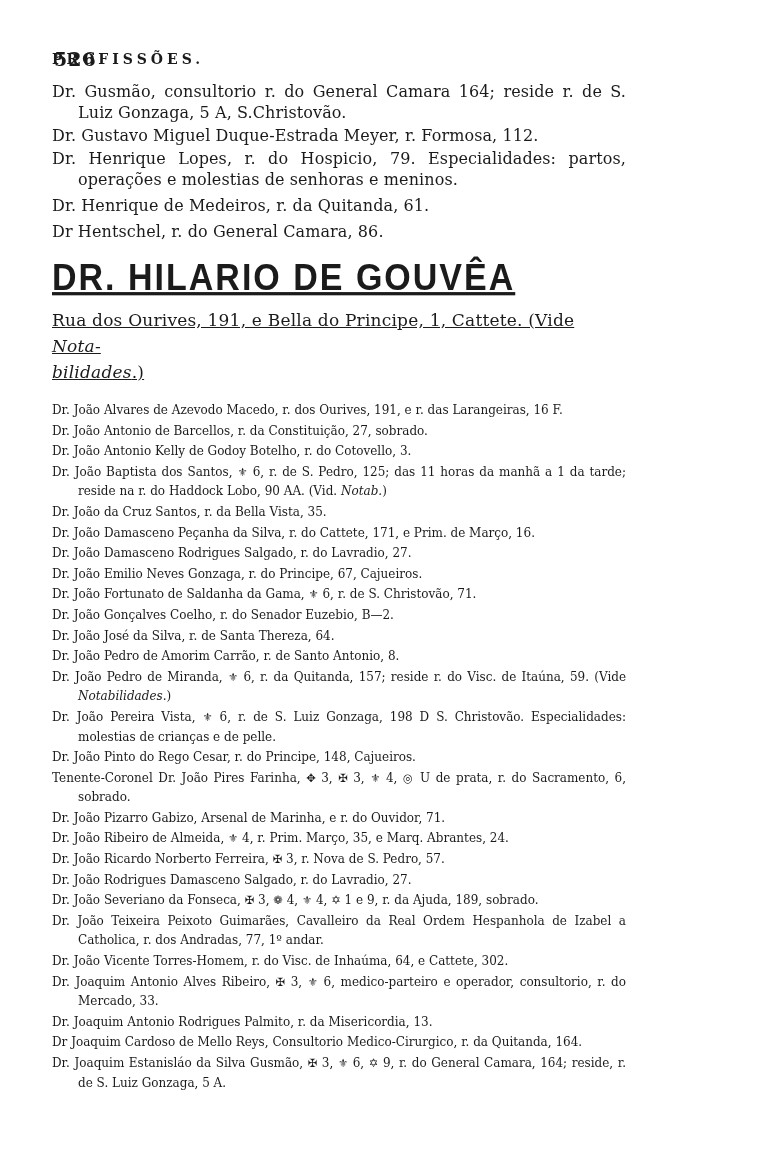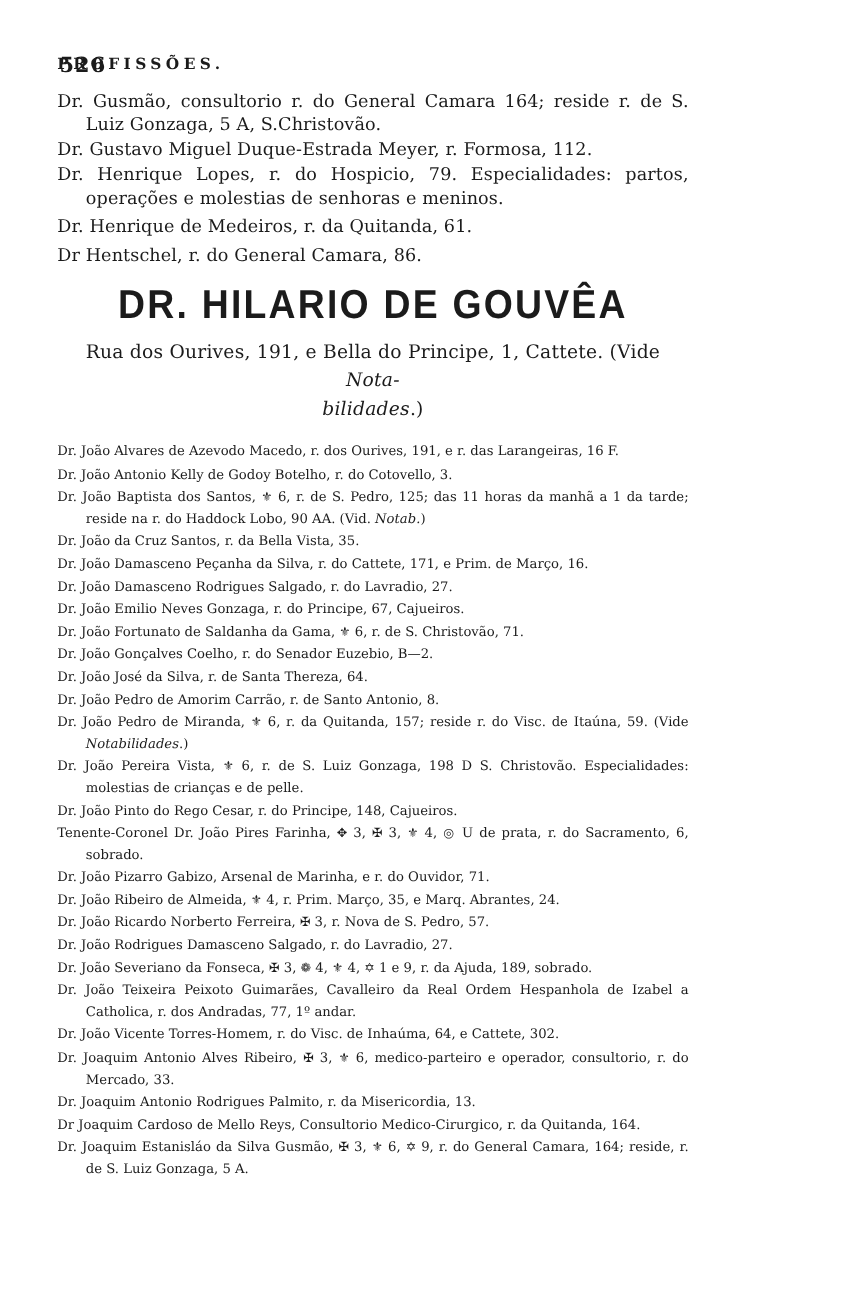--- a/index.html
+++ b/index.html
@@ -38,21 +38,22 @@
     text-indent:-26px;
     font-size:16px;
     line-height:21px;
     margin-bottom:2px;
   }
   .top-entries .entry{letter-spacing:0.1px;}
   .top-entries .entry.sp{margin-top:5px;}
   .feature{
     margin-top:16px;
     margin-bottom:16px;
-    text-align:center;
+    text-align:left;
+    text-decoration:underline;
   }
   .feature-title{
     margin:0 0 10px 0;
     font-family:"Liberation Sans", sans-serif;
     font-size:34px;
     font-weight:bold;
     letter-spacing:2px;
     transform:scaleY(1.08);
   }
   .feature-subtitle{
@@ -89,20 +90,21 @@
       <div class="entry sp">Dr Hentschel, r. do General Camara, 86.</div>
     </div>
 
   <div class="feature">
     <h1 class="feature-title">DR. HILARIO DE GOUVÊA</h1>
     <div class="feature-subtitle" id="feature-subtitle"><span>Rua dos Ourives, 191, e Bella do Principe, 1, Cattete. (Vide </span><span class="it">Nota-</span><br><span class="it">bilidades</span><span>.)</span></div>
   </div>
 
   <div class="entries main-entries" id="main-entries">
       <div class="entry"><span>Dr. João Alvares de Azevodo Macedo, r. dos Ourives, 191, e r. das Larangeiras, 16 F.</span></div>
+      <div class="entry"><span>Dr. João Antonio de Barcellos, r. da Constituição, 27, sobrado.</span></div>
       <div class="entry"><span>Dr. João Antonio Kelly de Godoy Botelho, r. do Cotovello, 3.</span></div>
       <div class="entry"><span>Dr. João Baptista dos Santos, </span><span class="sym">⚜</span><span> 6, r. de S. Pedro, 125; das 11 horas da manhã a 1 da tarde; reside na r. do Haddock Lobo, 90 AA. (Vid. </span><span class="it">Notab.</span><span>)</span></div>
       <div class="entry"><span>Dr. João da Cruz Santos, r. da Bella Vista, 35.</span></div>
       <div class="entry"><span>Dr. João Damasceno Peçanha da Silva, r. do Cattete, 171, e Prim. de Março, 16.</span></div>
       <div class="entry"><span>Dr. João Damasceno Rodrigues Salgado, r. do Lavradio, 27.</span></div>
       <div class="entry"><span>Dr. João Emilio Neves Gonzaga, r. do Principe, 67, Cajueiros.</span></div>
       <div class="entry"><span>Dr. João Fortunato de Saldanha da Gama, </span><span class="sym">⚜</span><span> 6, r. de S. Christovão, 71.</span></div>
       <div class="entry"><span>Dr. João Gonçalves Coelho, r. do Senador Euzebio, B—2.</span></div>
       <div class="entry"><span>Dr. João José da Silva, r. de Santa Thereza, 64.</span></div>
       <div class="entry"><span>Dr. João Pedro de Amorim Carrão, r. de Santo Antonio, 8.</span></div>

